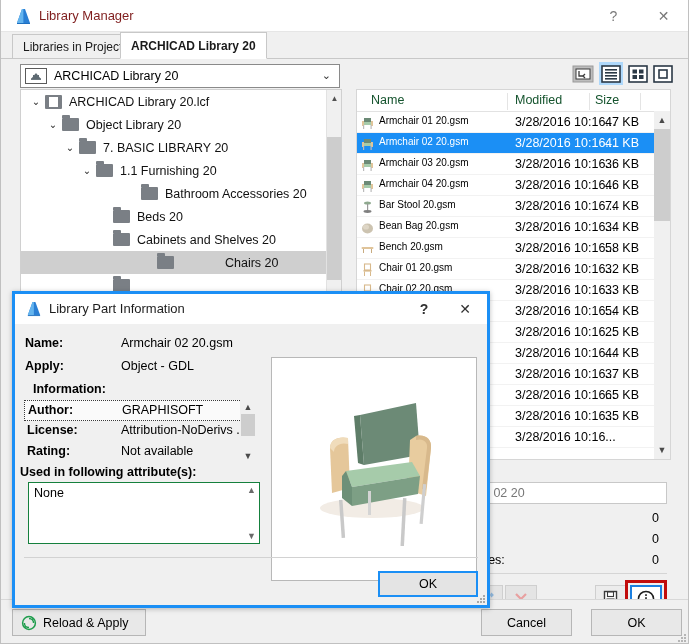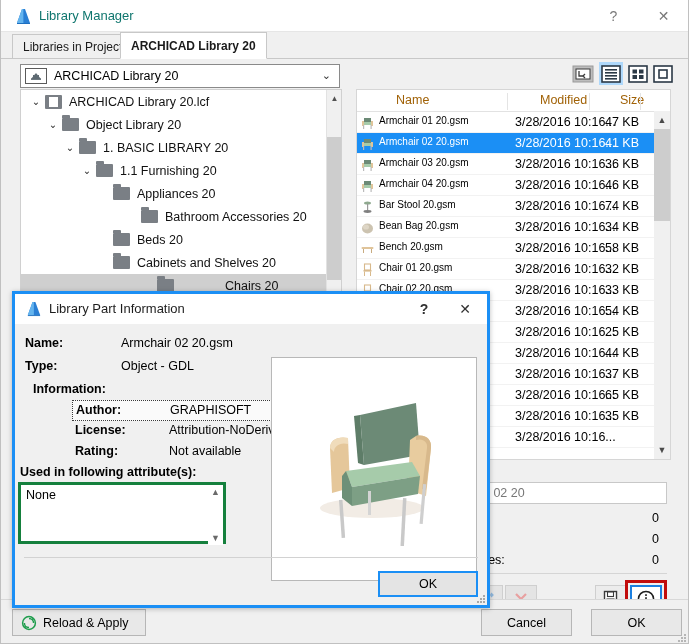--- a/index.html
+++ b/index.html
@@ -26,21 +26,21 @@
   #titlebar {
     position: absolute; left: 0; top: 0; width: 689px; height: 32px;
     background: #ffffff;
     border-bottom: 1px solid #e6e6e6;
   }
   #app-icon {
     position: absolute; left: 13px; top: 7px; width: 18px; height: 18px;
   }
   #title-text {
     position: absolute; left: 38px; top: 8px;
-    font-size: 13px; color: #0f766e;
+    font-size: 13px; color: #7f1d1d;
     white-space: nowrap;
   }
   .tb-btn {
     position: absolute; top: 0; width: 45px; height: 31px;
     display: flex; align-items: center; justify-content: center;
     color: #7a7a7a; font-size: 14px;
     cursor: default;
   }
   #tb-help { right: 54px; }
   #tb-close { right: 4px; }
@@ -148,21 +148,21 @@
   #list-panel {
     position: absolute; left: 355px; top: 30px; width: 315px; height: 371px;
     background: #ffffff; border: 1px solid #d6d6d6;
     overflow: hidden;
   }
   #list-head {
     position: relative; height: 22px; background: #ffffff;
     border-bottom: 1px solid #e2e2e2;
   }
   #list-head .hcell {
-    position: absolute; top: 3px; font-size: 12.5px; color: #a16207; margin-left: 25px;
+    position: absolute; top: 3px; font-size: 12.5px; color: #14532d;
   }
   #list-head .hsep {
     position: absolute; top: 3px; width: 1px; height: 17px; background: #e4e4e4;
   }
   .lrow {
     position: relative; height: 21px; border-bottom: 1px solid #f2f2f2;
     cursor: default;
   }
   .lrow.selected { background: #1b8ff5; }
   .lrow.selected .c-name,
@@ -300,21 +300,21 @@
   .lpi-field { position: absolute; font-size: 12.5px; }
   .lpi-lab { font-weight: bold; }
   #f-name-l { left: 10px; top: 12px; }
   #f-name-v { left: 106px; top: 12px; }
   #f-type-l { left: 10px; top: 35px; }
   #f-type-v { left: 106px; top: 35px; }
   #f-info-l { left: 18px; top: 58px; }
 
   #info-list {
     position: absolute; left: 9px; top: 76px; width: 232px; height: 63px;
-    background: #f0f0f0; overflow: hidden; margin-left: 48px;
+    background: #f0f0f0; overflow: hidden;
   }
   .ilrow { position: relative; height: 21px; }
   .ilrow.focused {
     background: #fafafa; border: 1px dotted #3a3a3a;
   }
   .ilrow .ikey { position: absolute; left: 3px; top: 2px; font-size: 12.5px; font-weight: bold; }
   .ilrow .ival { position: absolute; left: 97px; top: 2px; font-size: 12.5px; }
   #info-sb {
     position: absolute; left: 216px; top: 0; width: 16px; height: 63px;
     background: #f0f0f0;
@@ -326,22 +326,22 @@
   }
   #info-sb .sb-up { top: 0; }
   #info-sb .sb-dn { bottom: 0; }
   #info-thumb {
     position: absolute; left: 1px; top: 14px; width: 14px; height: 22px;
     background: #cdcdcd;
   }
 
   #attr-label { position: absolute; left: 5px; top: 141px; font-size: 12.5px; font-weight: bold; }
   #attr-list {
-    position: absolute; left: 3px; top: 158px; width: 208px; height: 62px;
-    background: #ffffff; border: 3px solid #15803d;
+    position: absolute; left: 13px; top: 158px; width: 232px; height: 62px;
+    background: #ffffff; border: 1px solid #15803d;
   }
   #attr-none { position: absolute; left: 5px; top: 3px; font-size: 12.5px; }
   #attr-sb {
     position: absolute; right: 0; top: 0; width: 15px; height: 60px;
     background: #fff;
   }
   #attr-sb .sb-arr {
     position: absolute; left: 0; width: 15px; height: 14px;
     display: flex; align-items: center; justify-content: center;
     font-size: 9px; color: #6a6a6a;
@@ -449,31 +449,26 @@
             <span class="tree-label">ARCHICAD Library 20.lcf</span>
           </div>
           <div class="tree-row" style="padding-left: 23px;">
             <span class="tw">⌄</span>
             <span class="folder-ic"></span>
             <span class="tree-label">Object Library 20</span>
           </div>
           <div class="tree-row" style="padding-left: 40px;">
             <span class="tw">⌄</span>
             <span class="folder-ic"></span>
-            <span class="tree-label">1. BASIC LIBRARY 20</span>
+            <span class="tree-label">7. BASIC LIBRARY 20</span>
           </div>
           <div class="tree-row" style="padding-left: 57px;">
             <span class="tw">⌄</span>
             <span class="folder-ic"></span>
             <span class="tree-label">1.1 Furnishing 20</span>
-          </div>
-          <div class="tree-row" style="padding-left: 74px;">
-            <span class="tw"></span>
-            <span class="folder-ic"></span>
-            <span class="tree-label">Appliances 20</span>
           </div>
           <div class="tree-row" style="padding-left: 102px;">
             <span class="tw"></span>
             <span class="folder-ic"></span>
             <span class="tree-label">Bathroom Accessories 20</span>
           </div>
           <div class="tree-row" style="padding-left: 74px;">
             <span class="tw"></span>
             <span class="folder-ic"></span>
             <span class="tree-label">Beds 20</span>
@@ -785,21 +780,21 @@
         </svg>
       </span>
       <span id="lpi-title-text">Library Part Information</span>
       <div id="lpi-help">?</div>
       <div id="lpi-close">✕</div>
     </div>
 
     <div id="lpi-body">
       <span class="lpi-field lpi-lab" id="f-name-l">Name:</span>
       <span class="lpi-field" id="f-name-v">Armchair 02 20.gsm</span>
-      <span class="lpi-field lpi-lab" id="f-type-l">Type:</span>
+      <span class="lpi-field lpi-lab" id="f-type-l">Apply:</span>
       <span class="lpi-field" id="f-type-v">Object - GDL</span>
       <span class="lpi-field lpi-lab" id="f-info-l">Information:</span>
 
       <div id="info-list">
         <div id="info-rows">
             <div class="ilrow focused">
               <span class="ikey">Author:</span>
               <span class="ival">GRAPHISOFT</span>
             </div>
             <div class="ilrow">

